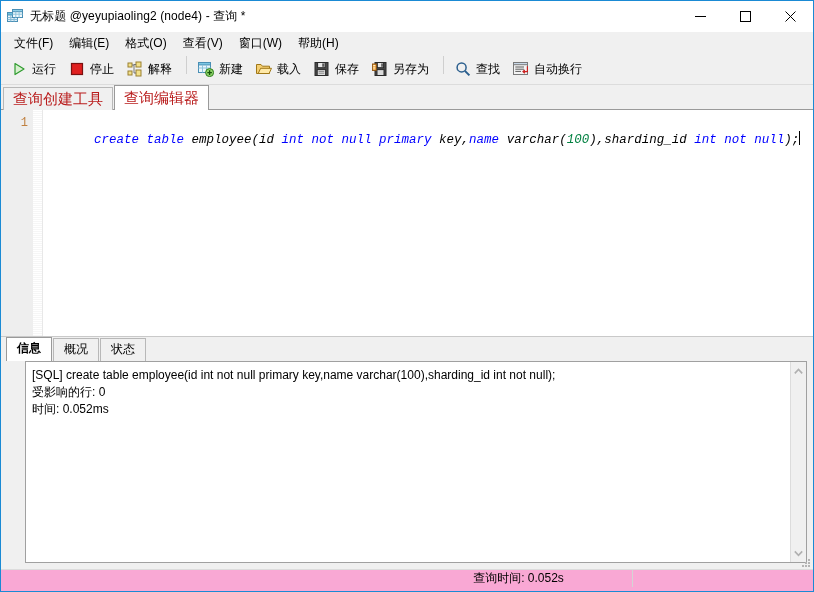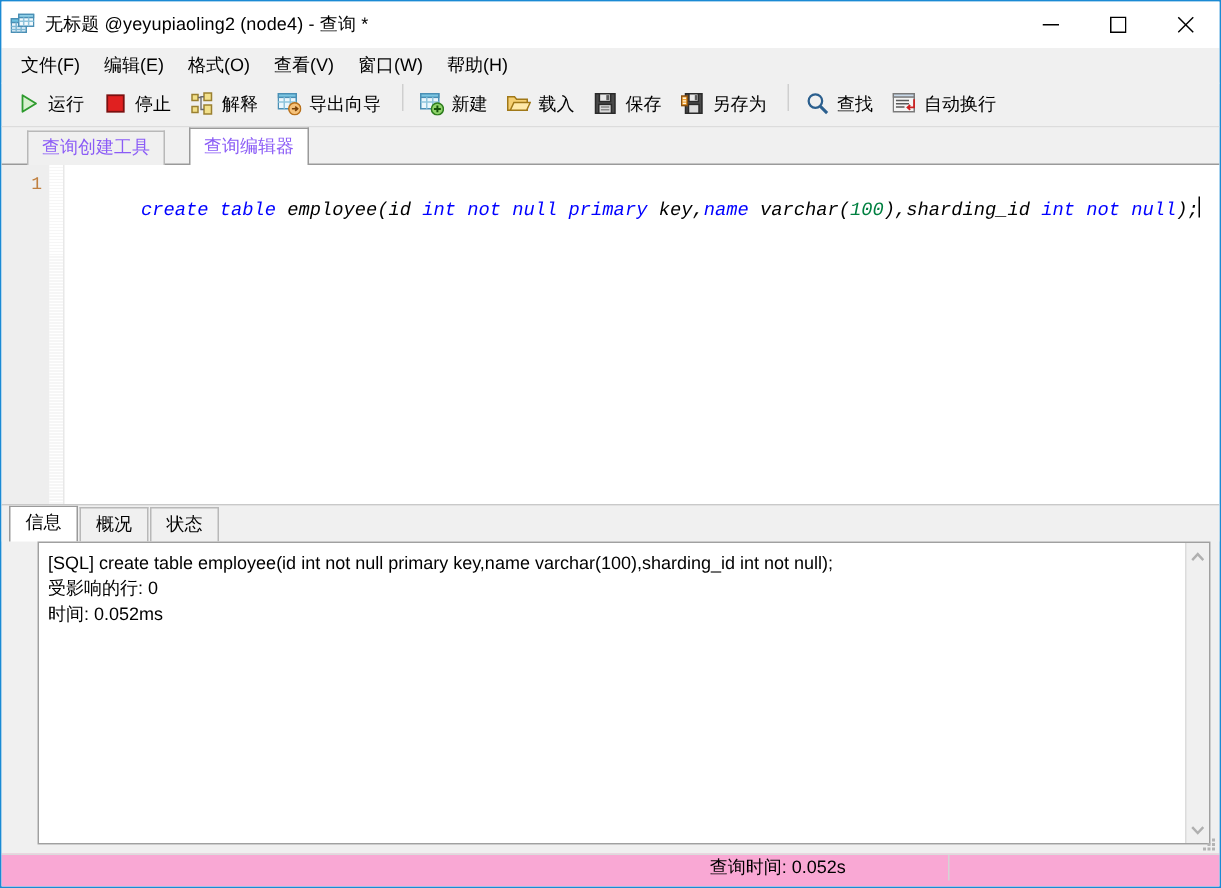--- a/index.html
+++ b/index.html
@@ -128,33 +128,32 @@
     height: 25px;
     min-height: 25px;
     background: #f0f0f0;
     display: flex;
     align-items: flex-end;
     padding-left: 2px;
     box-sizing: border-box;
     border-bottom: 1px solid #9a9a9a;
   }
   .tab {
-    font-size: 12px;
-    color: #8b5cf6;
+    font-size: 15px;
+    color: #b91c1c;
     padding: 3px 9px 4px 9px;
     background: #f0f0f0;
     border: 1px solid #b8b8b8;
     border-bottom: none;
     margin-right: 1px;
     position: relative;
     top: 1px;
     cursor: default;
     white-space: nowrap;
     line-height: 15px;
-    margin-left: 15px;
   }
   .tab.active {
     background: #ffffff;
     border-color: #9a9a9a;
     padding-top: 4px;
     padding-bottom: 5px;
     top: 1px;
     z-index: 2;
   }
 
@@ -239,21 +238,21 @@
     border: 1px solid #b8b8b8;
     border-bottom: none;
     margin-right: 1px;
     cursor: default;
     white-space: nowrap;
     line-height: 15px;
   }
   .btab.active {
     background: #ffffff;
     border-color: #9a9a9a;
-    font-weight: normal;
+    font-weight: bold;
     padding-bottom: 5px;
   }
   .msgpanel {
     flex: 1;
     margin: 0 6px 0 24px;
     background: #ffffff;
     border: 1px solid #a0a0a0;
     display: flex;
     min-height: 0;
     position: relative;
@@ -399,34 +398,20 @@
           <rect x="1" y="2" width="4" height="4" fill="#f2e08a" stroke="#9a8030"></rect>
           <rect x="1" y="10" width="4" height="4" fill="#f2e08a" stroke="#9a8030"></rect>
           <rect x="9" y="1" width="5" height="5" fill="#f2e08a" stroke="#9a8030"></rect>
           <rect x="9" y="9" width="5" height="6" fill="#f2e08a" stroke="#9a8030"></rect>
           <path d="M5 4 H7 V3.5 H9 M7 4 V12 H9" fill="none" stroke="#6a6a6a" stroke-width="0.9"></path>
         </svg>
       </span>
       <span class="tb-label">解释</span>
     </div>
 
-    <div class="tb-btn">
-      <span class="ic">
-        <svg width="16" height="16" viewBox="0 0 16 16">
-          <rect x="0.5" y="1.5" width="12" height="10" fill="#eaf6fc" stroke="#4a8fb5"></rect>
-          <rect x="0.5" y="1.5" width="12" height="2.4" fill="#7cc7e3" stroke="#4a8fb5"></rect>
-          <line x1="4.5" y1="3.9" x2="4.5" y2="11.5" stroke="#8ec4dc"></line>
-          <line x1="8.5" y1="3.9" x2="8.5" y2="11.5" stroke="#8ec4dc"></line>
-          <line x1="0.5" y1="7" x2="12.5" y2="7" stroke="#8ec4dc"></line>
-          <circle cx="11.5" cy="11.5" r="4" fill="#f6c27a" stroke="#b8701a"></circle>
-          <path d="M9.6 11.5 H13.2 M11.8 10.1 L13.4 11.5 L11.8 12.9" fill="none" stroke="#7a4208" stroke-width="1.1"></path>
-        </svg>
-      </span>
-      <span class="tb-label">导出向导</span>
-    </div>
 
     <div class="tb-sep"></div>
 
     <div class="tb-btn">
       <span class="ic">
         <svg width="16" height="16" viewBox="0 0 16 16">
           <rect x="0.5" y="1.5" width="12" height="10" fill="#eaf6fc" stroke="#4a8fb5"></rect>
           <rect x="0.5" y="1.5" width="12" height="2.4" fill="#7cc7e3" stroke="#4a8fb5"></rect>
           <line x1="4.5" y1="3.9" x2="4.5" y2="11.5" stroke="#8ec4dc"></line>
           <line x1="8.5" y1="3.9" x2="8.5" y2="11.5" stroke="#8ec4dc"></line>

